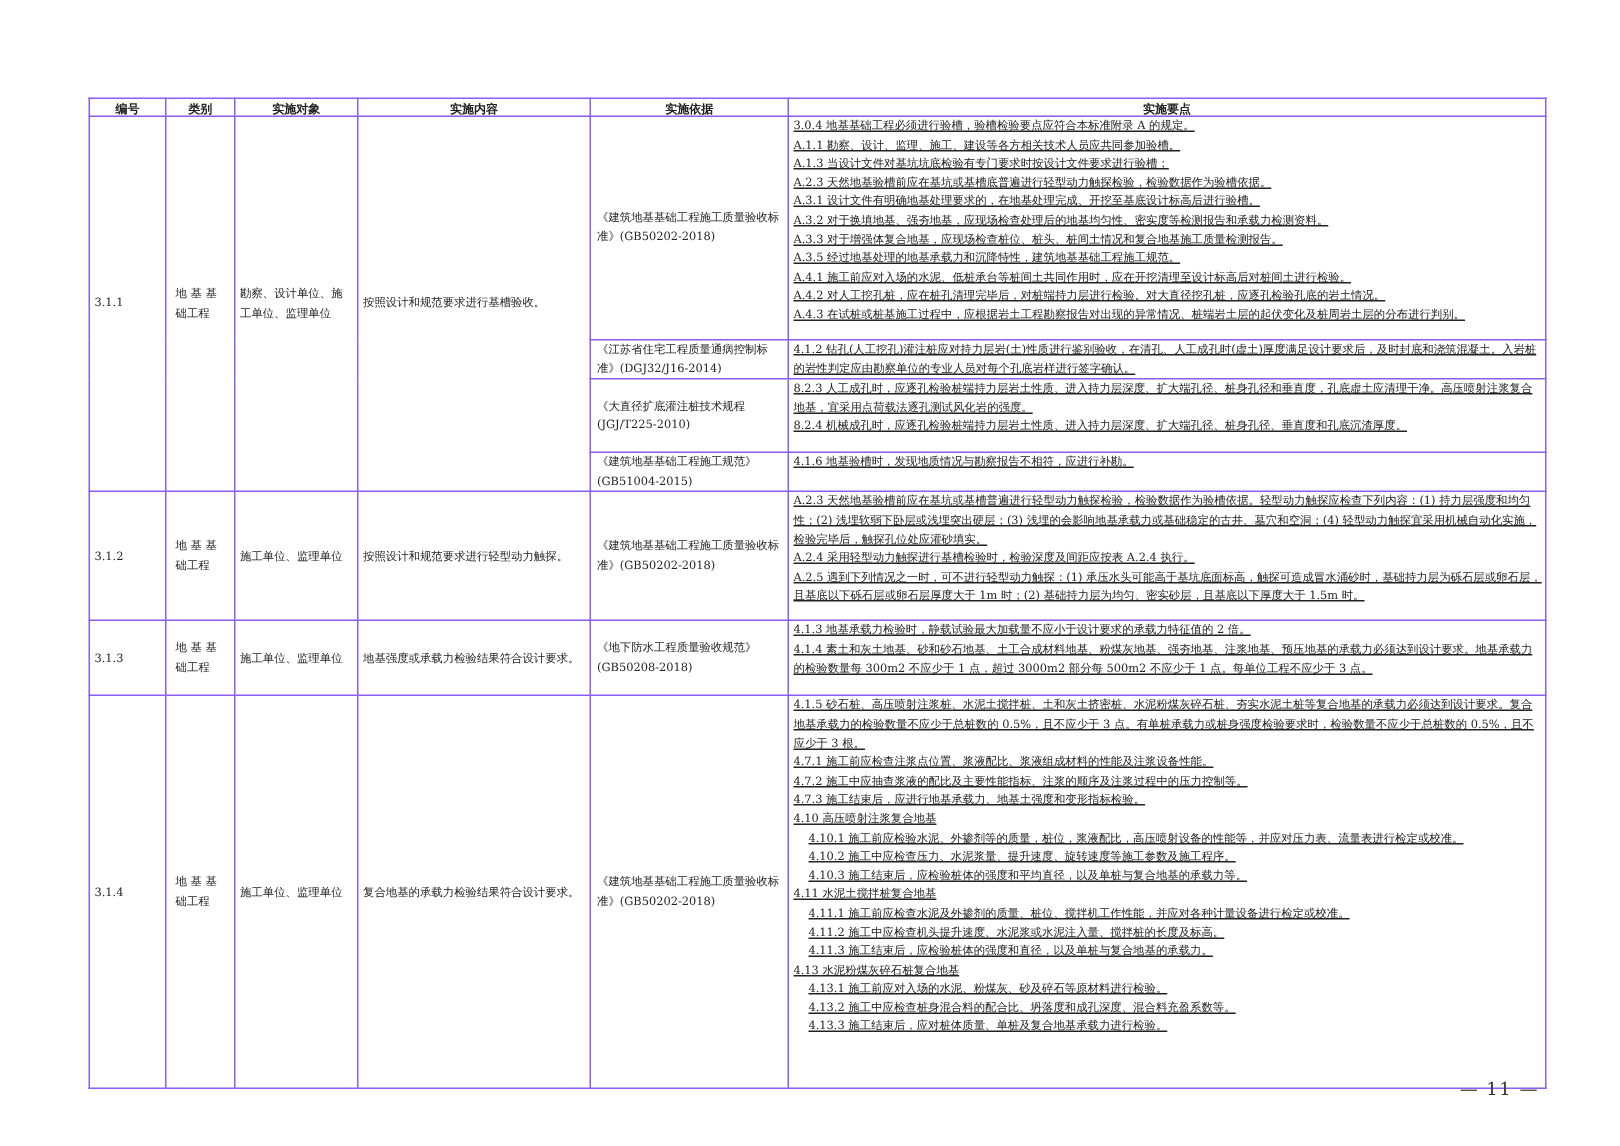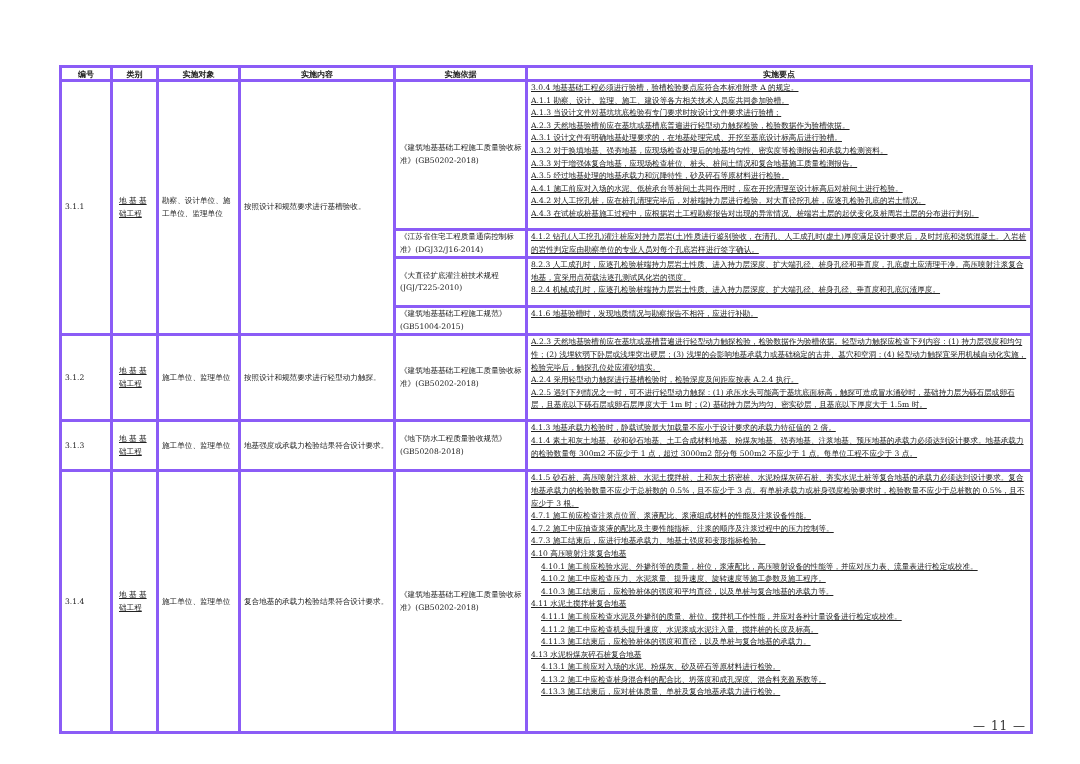--- a/index.html
+++ b/index.html
@@ -1,24 +1,24 @@
 <!DOCTYPE html>
 <html><head>
 <meta charset="utf-8">
 <style>
   html, body { margin: 0; padding: 0; background: #ffffff; }
   body { width: 1080px; height: 764px; position: relative; overflow: hidden;
          font-family: "DejaVu Serif", "Liberation Serif", serif; color: #222; }
   .page { position: absolute; left: 59px; top: 65px; width: 971px; }
   table { border-collapse: collapse; width: 971px; table-layout: fixed; }
-  th, td { border: 3px solid #8b5cf6; font-size: 7.6px; line-height: 12.6px; vertical-align: middle; padding: 0 3px; }
+  th, td { border: 1px solid #8b5cf6; font-size: 7.6px; line-height: 12.6px; vertical-align: middle; padding: 0 3px; }
   th { font-weight: bold; height: 11px; line-height: 10px; font-size: 8px; text-align: center; }
   table { border-top: 1.5px solid #333; border-bottom: 1.5px solid #333; border-left: 1.5px solid #333; border-right: 1.5px solid #333; }
   td.c-no { }
-  td.c-cat { text-align: left; padding-left: 6px; text-decoration: underline; }
+  td.c-cat { text-align: left; padding-left: 6px; }
   td.c-basis { text-align: left; padding-left: 4px; }
   td.c-points { vertical-align: top; padding: 0 2px 0 3px; text-decoration: underline; }
   .pt { display: block; white-space: normal; }
   .indent { padding-left: 10px; }
   .footer { position: absolute; right: 54px; top: 719px; font-size: 12px; letter-spacing: 1px; color: #333; }
 </style>
 </head>
 <body>
 
 <div class="page">
@@ -49,21 +49,21 @@
           <td class="c-content" rowspan="4">按照设计和规范要求进行基槽验收。</td>
           <td class="c-basis">《建筑地基基础工程施工质量验收标准》(GB50202-2018)</td>
           <td class="c-points">
             <span class="pt">3.0.4 地基基础工程必须进行验槽，验槽检验要点应符合本标准附录 A 的规定。</span>
             <span class="pt">A.1.1 勘察、设计、监理、施工、建设等各方相关技术人员应共同参加验槽。</span>
             <span class="pt">A.1.3 当设计文件对基坑坑底检验有专门要求时按设计文件要求进行验槽；</span>
             <span class="pt">A.2.3 天然地基验槽前应在基坑或基槽底普遍进行轻型动力触探检验，检验数据作为验槽依据。</span>
             <span class="pt">A.3.1 设计文件有明确地基处理要求的，在地基处理完成、开挖至基底设计标高后进行验槽。</span>
             <span class="pt">A.3.2 对于换填地基、强夯地基，应现场检查处理后的地基均匀性、密实度等检测报告和承载力检测资料。</span>
             <span class="pt">A.3.3 对于增强体复合地基，应现场检查桩位、桩头、桩间土情况和复合地基施工质量检测报告。</span>
-            <span class="pt">A.3.5 经过地基处理的地基承载力和沉降特性，砂及碎石等原材料进行检验。</span>
+            <span class="pt">A.3.5 经过地基处理的地基承载力和沉降特性，建筑地基基础工程施工规范。</span>
             <span class="pt">A.4.1 施工前应对入场的水泥、低桩承台等桩间土共同作用时，应在开挖清理至设计标高后对桩间土进行检验。</span>
             <span class="pt">A.4.2 对人工挖孔桩，应在桩孔清理完毕后，对桩端持力层进行检验。对大直径挖孔桩，应逐孔检验孔底的岩土情况。</span>
             <span class="pt">A.4.3 在试桩或桩基施工过程中，应根据岩土工程勘察报告对出现的异常情况、桩端岩土层的起伏变化及桩周岩土层的分布进行判别。</span>
           </td>
         </tr>
         <tr style="height: 15px;">
           <td class="c-basis">《江苏省住宅工程质量通病控制标准》(DGJ32/J16-2014)</td>
           <td class="c-points">
             <span class="pt">4.1.2 钻孔(人工挖孔)灌注桩应对持力层岩(土)性质进行鉴别验收，在清孔、人工成孔时(虚土)厚度满足设计要求后，及时封底和浇筑混凝土。入岩桩的岩性判定应由勘察单位的专业人员对每个孔底岩样进行签字确认。</span>
           </td>

